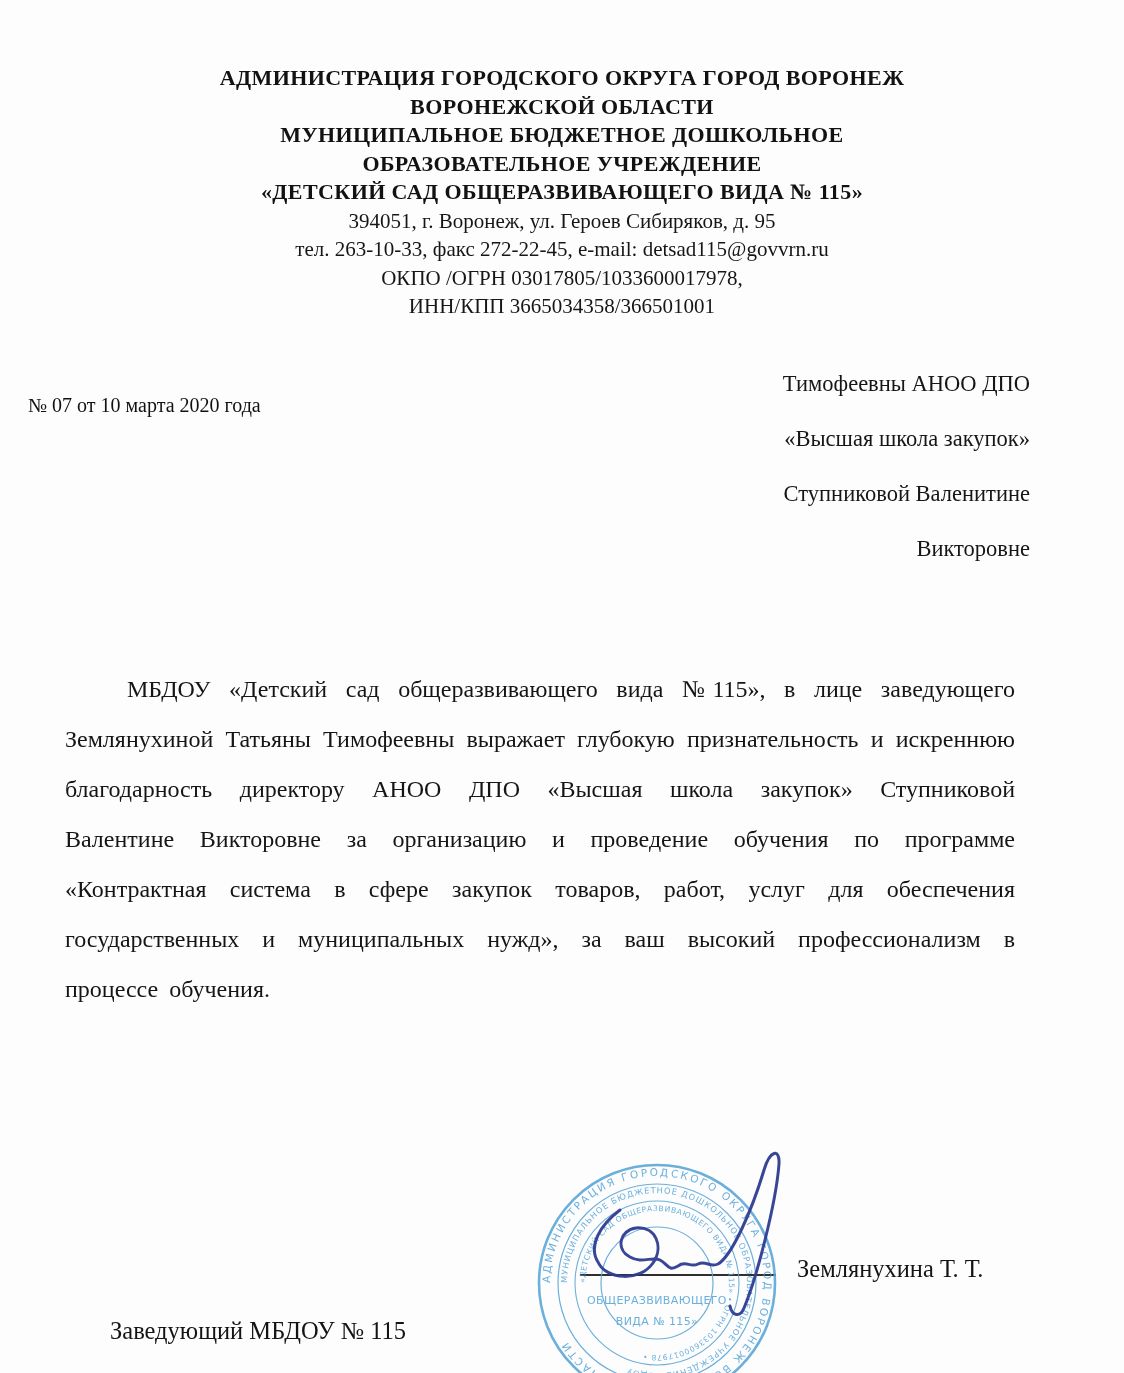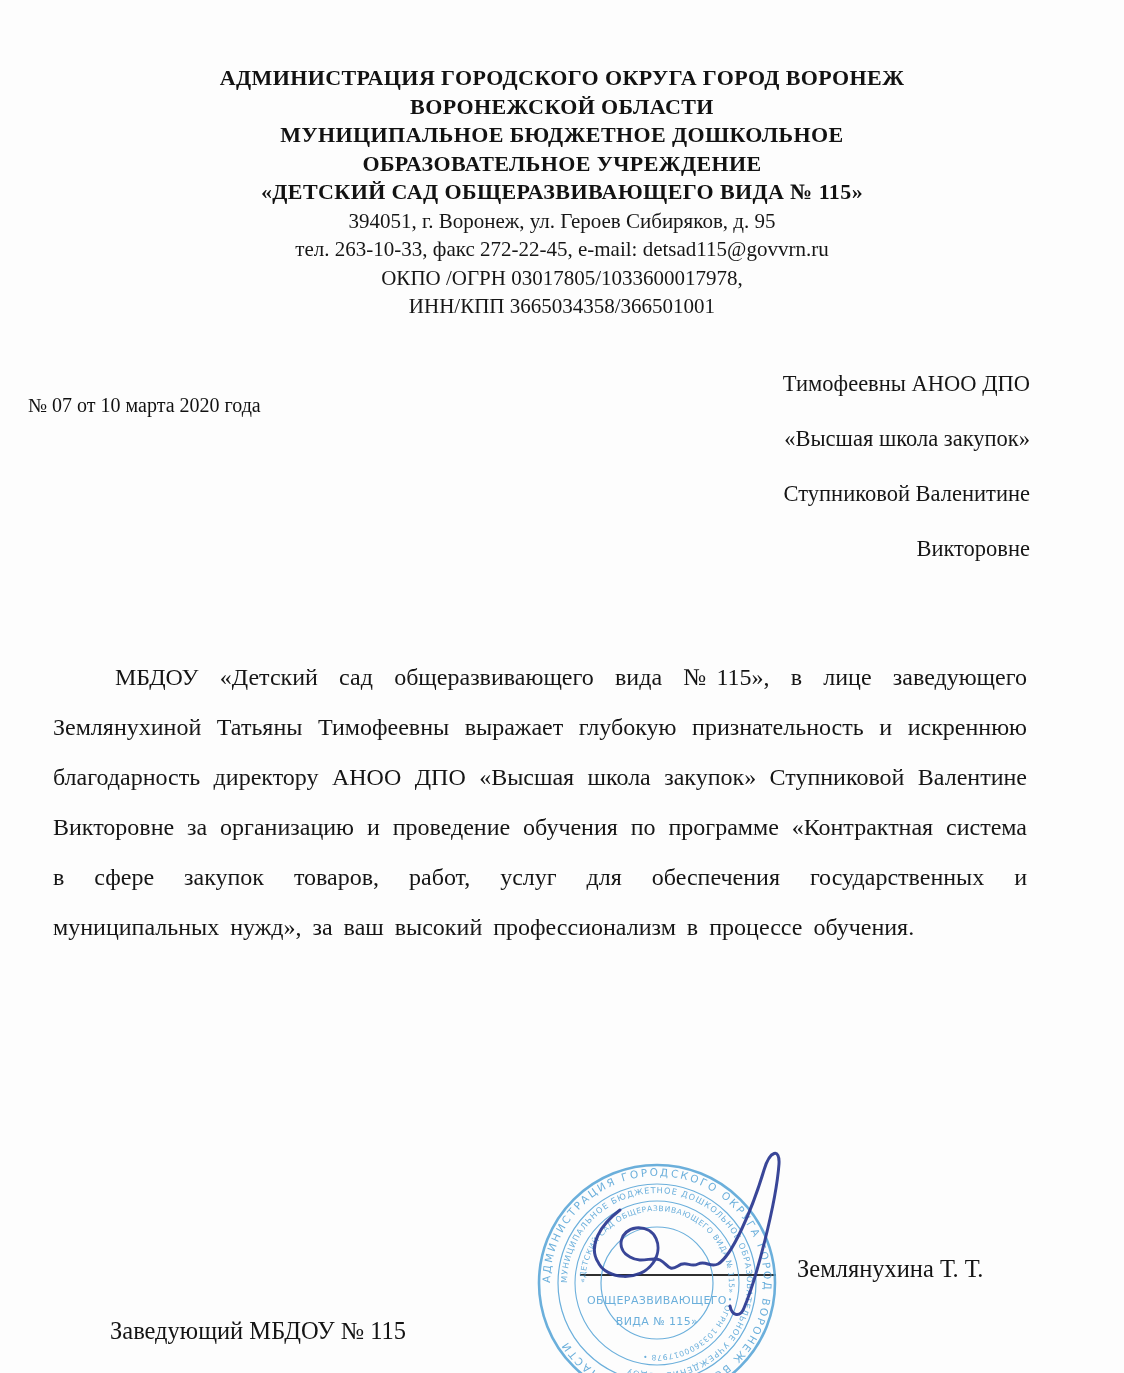--- a/index.html
+++ b/index.html
@@ -39,21 +39,21 @@
     color:#161616;
   }
   
   .body-text {
     position:absolute; left:49px; top:648px; width:982px;
     font-size:24px; line-height:50px;
     text-align:justify;
     word-spacing:5px;
     color:#151515;
   }
-  .body-text p { margin:4px; text-indent:62px; }
+  .body-text p { margin:16px; text-indent:62px; }
   .body-text p.wish { margin-top:8px; text-align:left; }
   
   .sign-position {
     position:absolute; left:110px; top:1317px;
     font-size:24.5px; color:#141414; white-space:nowrap;
   }
   .sign-name {
     position:absolute; left:797px; top:1243px;
     font-size:24.5px; color:#141414; white-space:nowrap;margin-top:12px;
   }

